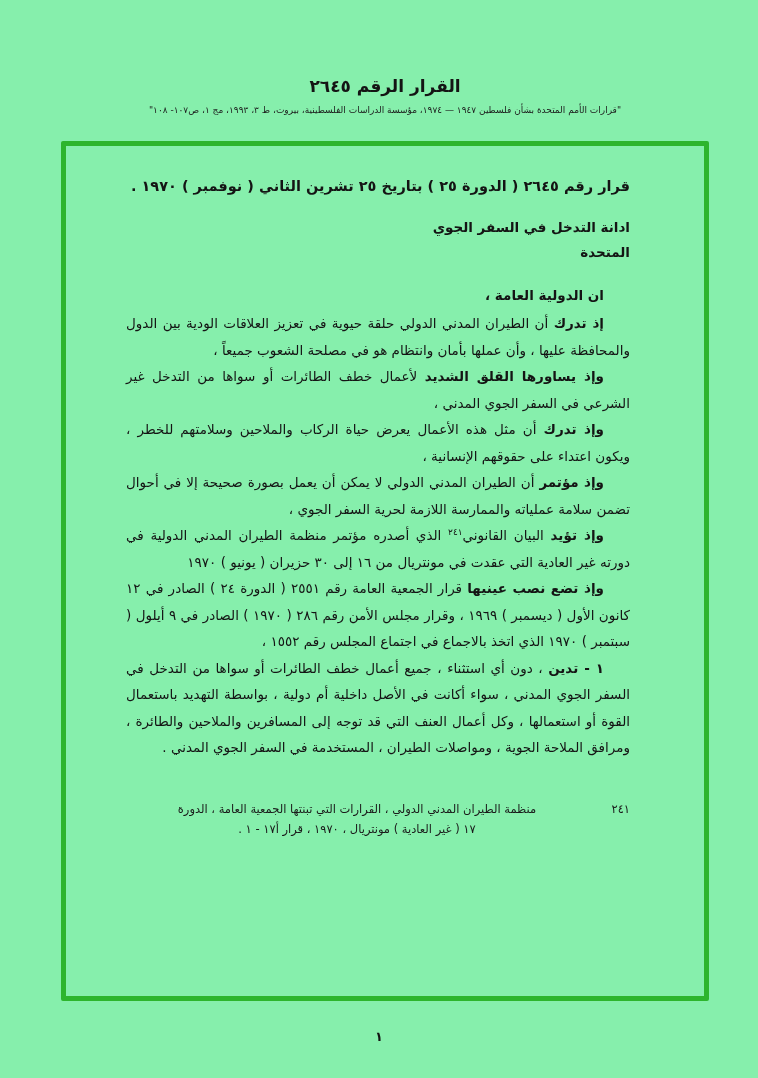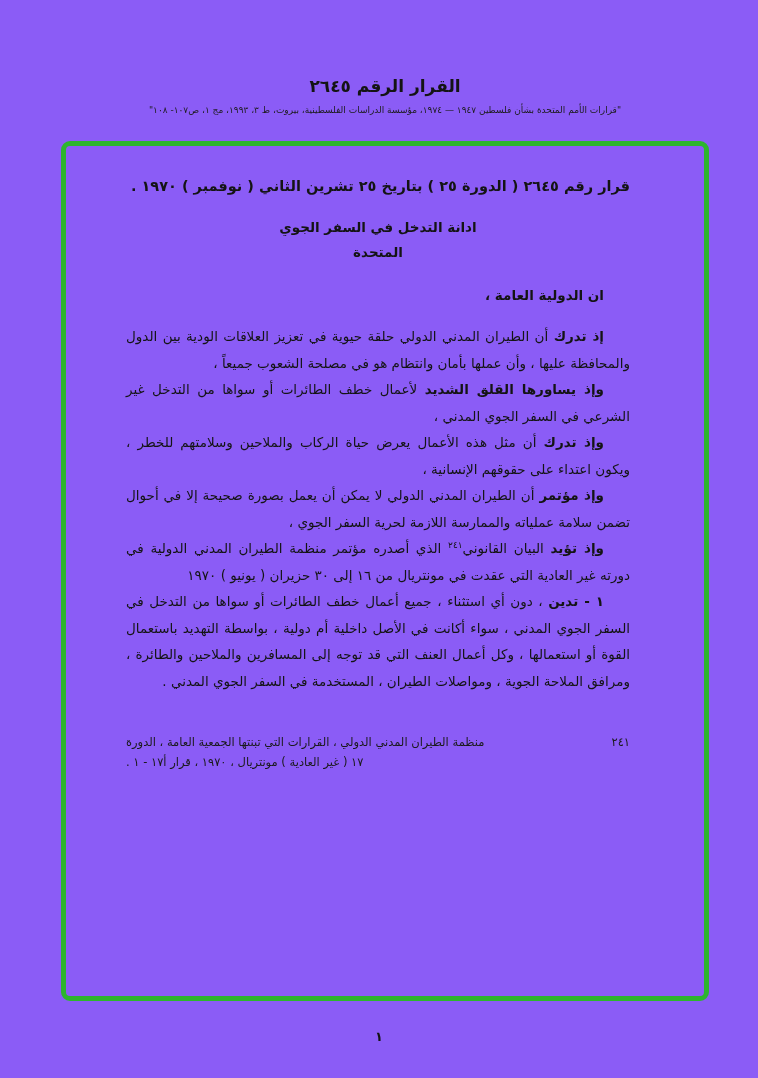--- a/index.html
+++ b/index.html
@@ -3,60 +3,60 @@
 <meta charset="utf-8">
 <style>
   * { margin: 0; padding: 0; box-sizing: border-box; }
   html, body { background: #ffffff; }
   body {
     width: 758px; height: 1078px;
     font-family: "DejaVu Sans", sans-serif;
     color: #141414;
     overflow: hidden;
   }
-  .page { position: relative; width: 758px; height: 1078px; direction: rtl; background: #8b5cf6; padding-left: 12px; }
+  .page { position: relative; width: 758px; height: 1078px; direction: rtl; background: #86efac; padding-left: 12px; }
 
   .header { padding-top: 76px; text-align: center; }
   .title { font-size: 17px; font-weight: bold; letter-spacing: 0.5px; }
   .citation { margin-top: 9px; font-size: 9px; color: #1c1c1c; letter-spacing: 0.2px; }
 
   .box {
     width: 648px; height: 860px;
     margin: 26px auto 0;
     border: 5px solid #2db52d;
-    border-radius: 9px;
+    border-radius: 2px;
     padding: 26px 74px 0 60px;
     direction: rtl;
     position: relative;
   }
 
   .heading {
     font-size: 14.5px; font-weight: bold;
     text-align: justify; line-height: 28px;
   }
-  .subtitle { text-align: center; font-weight: bold; font-size: 13.5px; line-height: 25px; }
+  .subtitle { font-weight: bold; font-size: 13.5px; line-height: 25px; }
   .sub1 { margin-top: 15px; }
   .opening { font-weight: bold; font-size: 13.5px; margin-top: 17px; text-indent: 26px; line-height: 26px; }
 
-  .paragraphs { margin-top: 15px; }
+  .paragraphs { margin-top: 2px; }
   .para {
     font-size: 13.5px; line-height: 26.5px;
     text-align: justify; text-indent: 26px;
   }
   .lead { font-weight: bold; }
   sup.fn-ref { font-size: 9px; line-height: 0; }
 
   .footnote {
     margin-top: 38px;
     display: flex; gap: 12px;
     font-size: 11.5px; line-height: 20px;
     color: #1a1a1a;
   }
   .fn-marker { flex: 0 0 30px; text-align: right; }
-  .fn-text { flex: 1; text-align: left; }
+  .fn-text { flex: 1; text-align: center; }
 
   .page-num {
     position: absolute; left: 0; right: 0; bottom: 34px;
     text-align: center; font-size: 13px; font-weight: bold;
   }
 </style>
 </head>
 <body>
 
 <div class="page">
@@ -71,20 +71,21 @@
     <p class="subtitle sub1">ادانة التدخل في السفر الجوي</p>
     <p class="subtitle">المتحدة</p>
     <p class="opening">ان الدولية العامة ،</p>
 
     <div class="paragraphs">
         <p class="para"><b class="lead">إذ تدرك</b> أن الطيران المدني الدولي حلقة حيوية في تعزيز العلاقات الودية بين الدول والمحافظة عليها ، وأن عملها بأمان وانتظام هو في مصلحة الشعوب جميعاً ،</p>
         <p class="para"><b class="lead">وإذ يساورها القلق الشديد</b> لأعمال خطف الطائرات أو سواها من التدخل غير الشرعي في السفر الجوي المدني ،</p>
         <p class="para"><b class="lead">وإذ تدرك</b> أن مثل هذه الأعمال يعرض حياة الركاب والملاحين وسلامتهم للخطر ، ويكون اعتداء على حقوقهم الإنسانية ،</p>
         <p class="para"><b class="lead">وإذ مؤتمر</b> أن الطيران المدني الدولي لا يمكن أن يعمل بصورة صحيحة إلا في أحوال تضمن سلامة عملياته والممارسة اللازمة لحرية السفر الجوي ،</p>
         <p class="para"><b class="lead">وإذ تؤيد</b> البيان القانوني<sup class="fn-ref">٢٤١</sup> الذي أصدره مؤتمر منظمة الطيران المدني الدولية في دورته غير العادية التي عقدت في مونتريال من ١٦ إلى ٣٠ حزيران ( يونيو ) ١٩٧٠</p>
+        <p class="para"><b class="lead">وإذ تضع نصب عينيها</b> قرار الجمعية العامة رقم ٢٥٥١ ( الدورة ٢٤ ) الصادر في ١٢ كانون الأول ( ديسمبر ) ١٩٦٩ ، وقرار مجلس الأمن رقم ٢٨٦ ( ١٩٧٠ ) الصادر في ٩ أيلول ( سبتمبر ) ١٩٧٠ الذي اتخذ بالاجماع في اجتماع المجلس رقم ١٥٥٢ ،</p>
         <p class="para"><b class="lead">١ - تدين</b> ، دون أي استثناء ، جميع أعمال خطف الطائرات أو سواها من التدخل في السفر الجوي المدني ، سواء أكانت في الأصل داخلية أم دولية ، بواسطة التهديد باستعمال القوة أو استعمالها ، وكل أعمال العنف التي قد توجه إلى المسافرين والملاحين والطائرة ، ومرافق الملاحة الجوية ، ومواصلات الطيران ، المستخدمة في السفر الجوي المدني .</p>
       </div>
 
     <div class="footnote">
       <span class="fn-marker">٢٤١</span>
       <span class="fn-text">
         <span>منظمة الطيران المدني الدولي ، القرارات التي تبنتها الجمعية العامة ، الدورة</span><br>
         <span>١٧ ( غير العادية ) مونتريال ، ١٩٧٠ ، قرار أ١٧ - ١ .</span>
       </span>
     </div>

